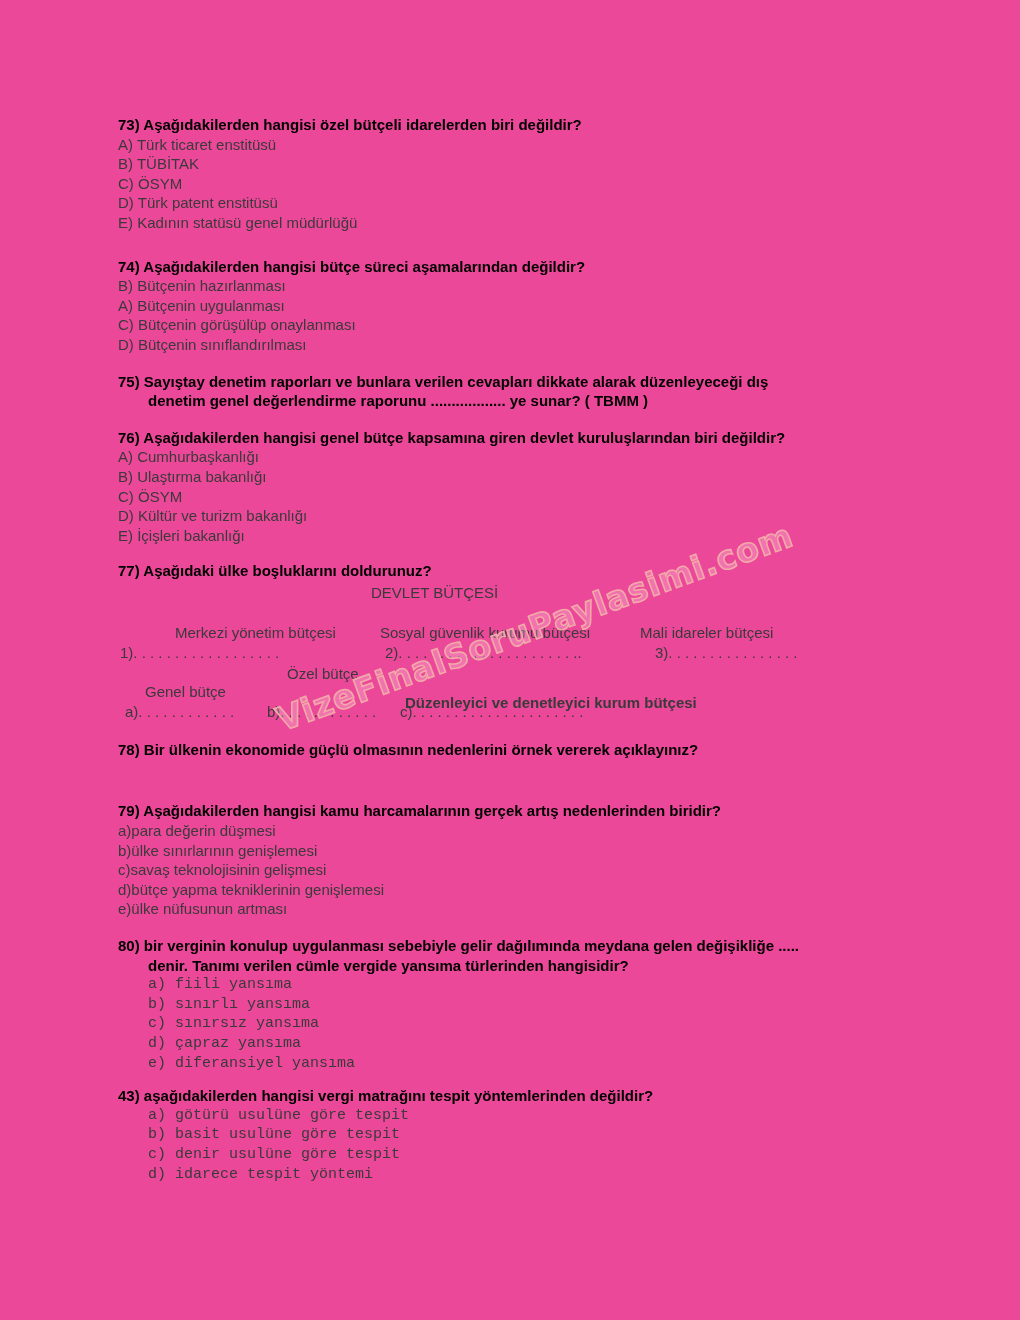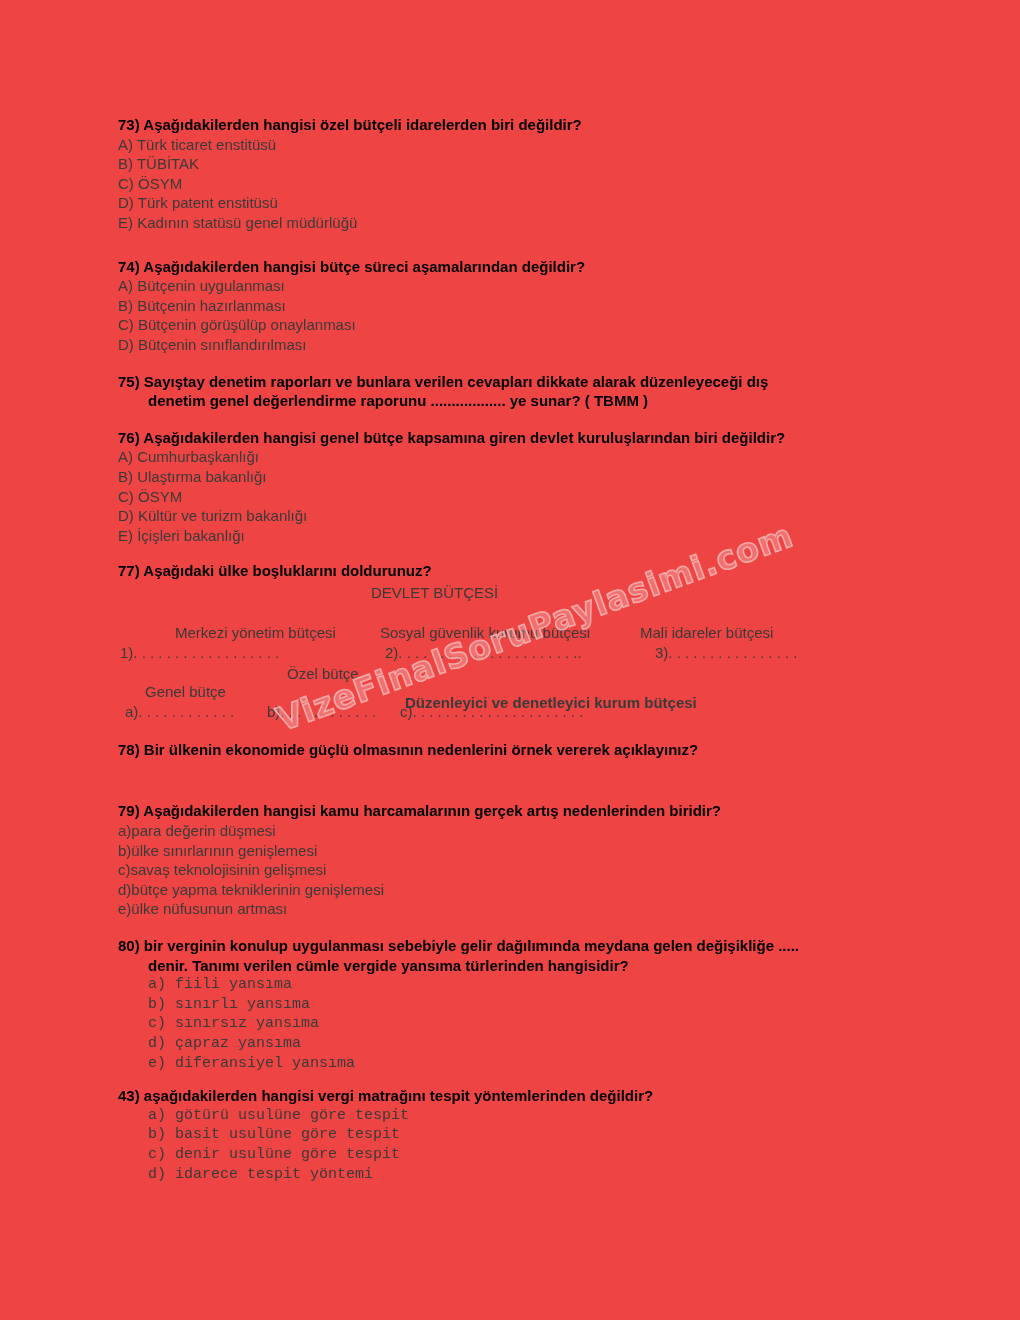--- a/index.html
+++ b/index.html
@@ -1,18 +1,18 @@
 <!DOCTYPE html>
 <html><head>
 <meta charset="utf-8">
 <style>
   html,body { margin:0; padding:0; background:#ffffff; }
   .page {
     position:relative; width:1020px; height:1320px;
-    background:#ef4444; overflow:hidden;
+    background:#ec4899; overflow:hidden;
     font-family:"Liberation Sans", sans-serif;
   }
   .content {
     position:absolute; left:118px; top:115px; width:860px;
     font-size:15px; line-height:19.6px; color:#3a3a3a;
   }
   section { margin:0; }
   .q-header {
     font-weight:700; color:#000000; white-space:nowrap;
     padding-left:30px; text-indent:-30px;
@@ -65,22 +65,22 @@
       <div class="q-header"><span>73)</span> <span>Aşağıdakilerden hangisi özel bütçeli idarelerden biri değildir?</span></div>
       <div class="opt">A) Türk ticaret enstitüsü</div>
       <div class="opt">B) TÜBİTAK</div>
       <div class="opt">C) ÖSYM</div>
       <div class="opt">D) Türk patent enstitüsü</div>
       <div class="opt">E) Kadının statüsü genel müdürlüğü</div>
     </section>
 
     <section id="q74">
       <div class="q-header"><span>74)</span> <span>Aşağıdakilerden hangisi bütçe süreci aşamalarından değildir?</span></div>
+      <div class="opt">B) Bütçenin hazırlanması</div>
       <div class="opt">A) Bütçenin uygulanması</div>
-      <div class="opt">B) Bütçenin hazırlanması</div>
       <div class="opt">C) Bütçenin görüşülüp onaylanması</div>
       <div class="opt">D) Bütçenin sınıflandırılması</div>
     </section>
 
     <section id="q75">
       <div class="q-header"><span>75)</span> <span>Sayıştay denetim raporları ve bunlara verilen cevapları dikkate alarak düzenleyeceği dış</span></div>
       <div class="q-header-cont">denetim genel değerlendirme raporunu .................. ye sunar? ( TBMM )</div>
     </section>
 
     <section id="q76">

